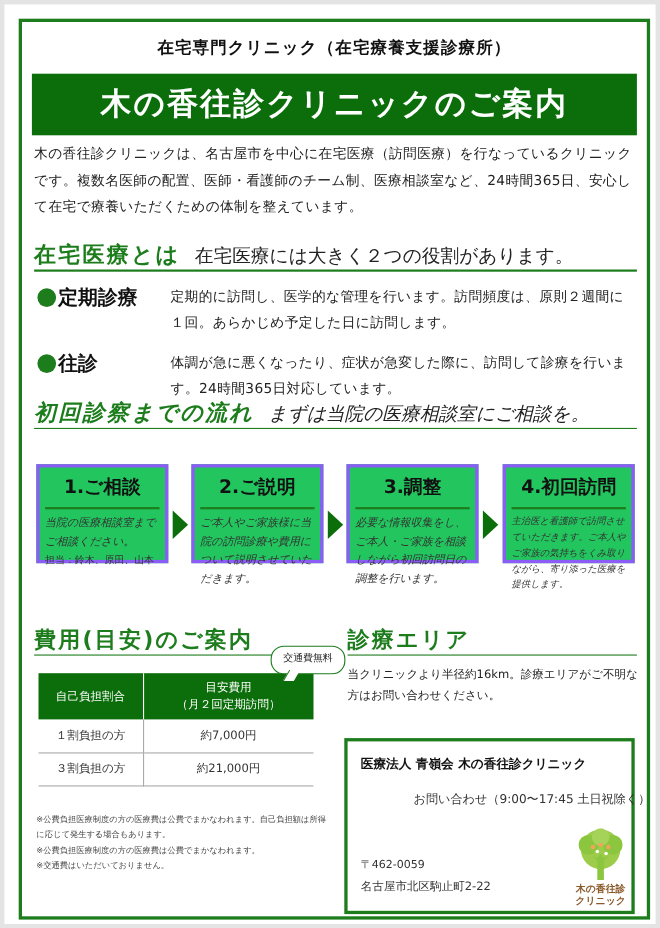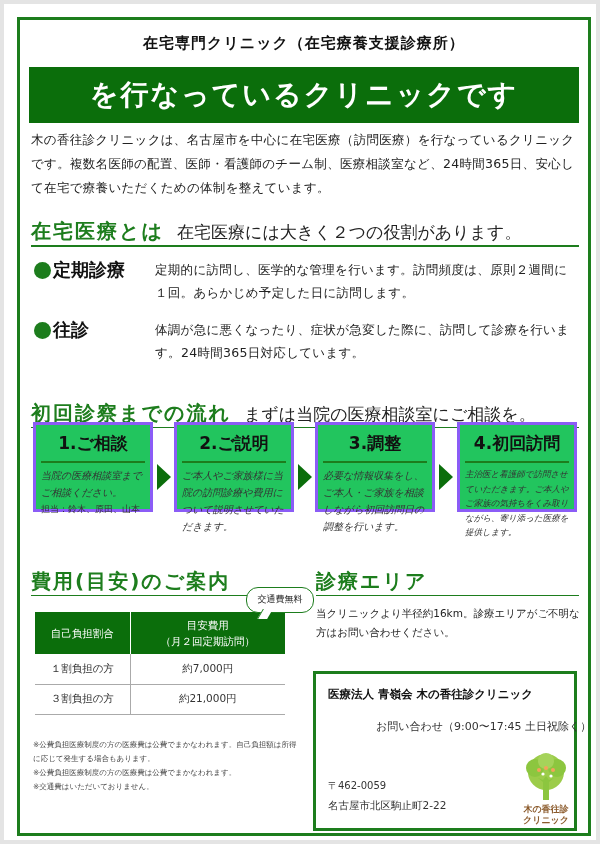--- a/index.html
+++ b/index.html
@@ -46,21 +46,21 @@
   .logo svg { display: block; margin: 0 auto; }
   .logo .lt { font-size: 9px; color: #8b5a2b; line-height: 11px; font-weight: bold; }
 </style>
 </head>
 <body>
 
 <div class="sheet">
   <div class="frame">
 
     <div class="subtitle">在宅専門クリニック（在宅療養支援診療所）</div>
-    <div class="banner">を行なっているクリニックです</div>
+    <div class="banner">木の香往診クリニックのご案内</div>
 
     <p class="intro">木の香往診クリニックは、名古屋市を中心に在宅医療（訪問医療）を行なっているクリニックです。複数名医師の配置、医師・看護師のチーム制、医療相談室など、24時間365日、安心して在宅で療養いただくための体制を整えています。</p>
 
     <div class="sec-head" style="top:198px;">
       <span class="big">在宅医療とは</span>
       <span class="small">在宅医療には大きく２つの役割があります。</span>
     </div>
 
     <div class="svc" style="top:238px;">
       <div class="name">
@@ -71,21 +71,21 @@
     </div>
 
     <div class="svc" style="top:298px;">
       <div class="name">
         <span class="dot"></span>
         <span>往診</span>
       </div>
       <div class="desc">体調が急に悪くなったり、症状が急変した際に、訪問して診療を行います。24時間365日対応しています。</div>
     </div>
 
-    <div class="sec-head" style="top:380px; border-bottom-width:1.5px;">
+    <div class="sec-head" style="top:342px; border-bottom-width:1.5px;font-style:italic;">
       <span class="big">初回診察までの流れ</span>
       <span class="small">まずは当院の医療相談室にご相談を。</span>
     </div>
 
     <div class="steps">
       <div class="step" style="left:2px;">
         <div class="t">1.ご相談</div>
         <div class="rule"></div>
         <div class="d">当院の医療相談室までご相談ください。</div>
         <div class="note">担当：鈴木、原田、山本</div>

